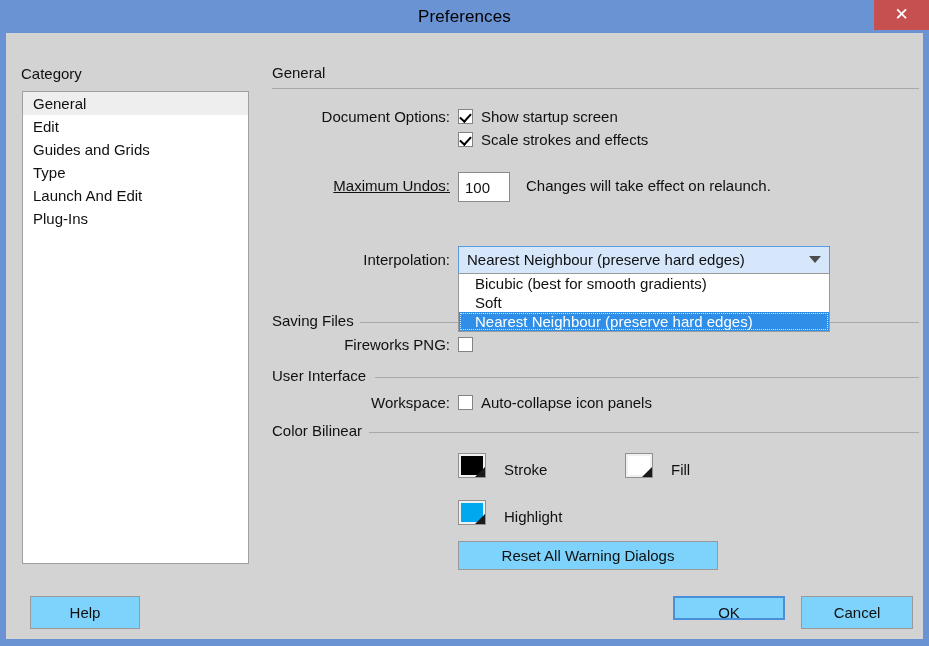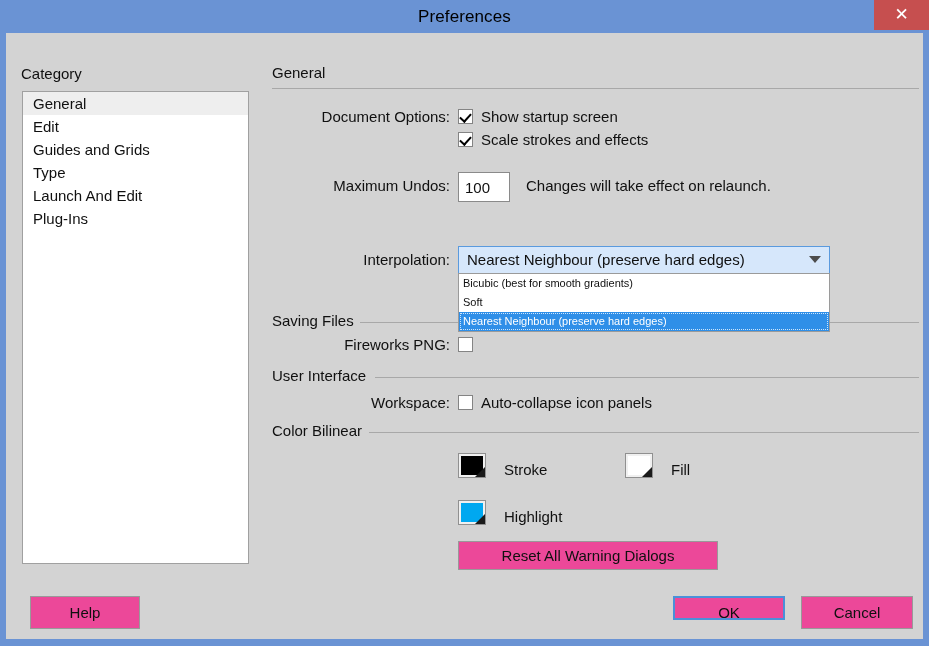--- a/index.html
+++ b/index.html
@@ -217,22 +217,22 @@
     top: 240px;
     width: 372px;
     background: #ffffff;
     border: 1px solid #9a9a9a;
     box-sizing: border-box;
     z-index: 40;
   }
   .combo-option {
     height: 19px;
     line-height: 19px;
-    padding-left: 4px;
-    font-size: 11px;
+    padding-left: 16px;
+    font-size: 15px;
     color: #101010;
     white-space: nowrap;
     cursor: pointer;
     box-sizing: border-box;
   }
   .combo-option.selected {
     background: #2f8fe8;
     color: #ffffff;
     outline: 1px dotted #cfe6fb;
     outline-offset: -2px;
@@ -261,21 +261,21 @@
     width: 0; height: 0;
     border-left: 5px solid transparent;
     border-top: 5px solid transparent;
     border-right: 5px solid #1a1a1a;
     border-bottom: 5px solid #1a1a1a;
   }
 
   
   .button {
     position: absolute;
-    background: #ec4899;
+    background: #7dd3fc;
     border: 1px solid #999999;
     box-sizing: border-box;
     font-family: "Liberation Sans", sans-serif;
     font-size: 15px;
     color: #101010;
     text-align: center;
     cursor: pointer;
     white-space: nowrap;
   }
   .button.focus {
@@ -309,21 +309,21 @@
       <div class="section-head" style="left:8px; top:31px;">General</div>
       <div class="section-rule" style="left:8px; top:55px; width:647px;"></div>
 
       <div class="row-label" style="left:0px; top:75px; width:186px;">Document Options:</div>
       <div class="checkbox checked" style="left:194px; top:76px;"></div>
       <div class="row-text" style="left:217px; top:75px;">Show startup screen</div>
 
       <div class="checkbox checked" style="left:194px; top:99px;"></div>
       <div class="row-text" style="left:217px; top:98px;">Scale strokes and effects</div>
 
-      <div class="row-label" style="left:0px; top:144px; width:186px;">Maximum Undos:</div>
+      <div class="row-label" style="left:0px; top:144px; width:186px;text-decoration:underline;">Maximum Undos:</div>
       <input class="text-input" style="left: 194px; top: 139px; width: 52px; height: 30px;" value="100">
       <div class="row-text" style="left:262px; top:144px;">Changes will take effect on relaunch.</div>
 
       <div class="row-label" style="left:0px; top:218px; width:186px;">Interpolation:</div>
 
       <div class="section-head" style="left:8px; top:279px;">Saving Files</div>
       <div class="section-rule" style="left:96px; top:289px; width:559px;"></div>
       <div class="row-label" style="left:0px; top:303px; width:186px;">Fireworks PNG:</div>
       <div class="checkbox" style="left:194px; top:304px;"></div>
 

